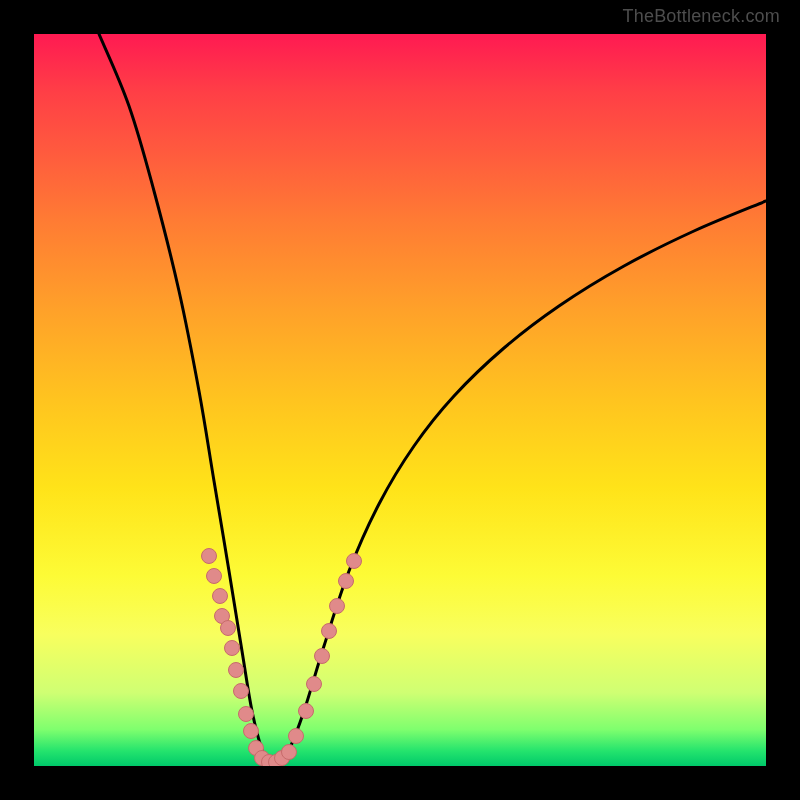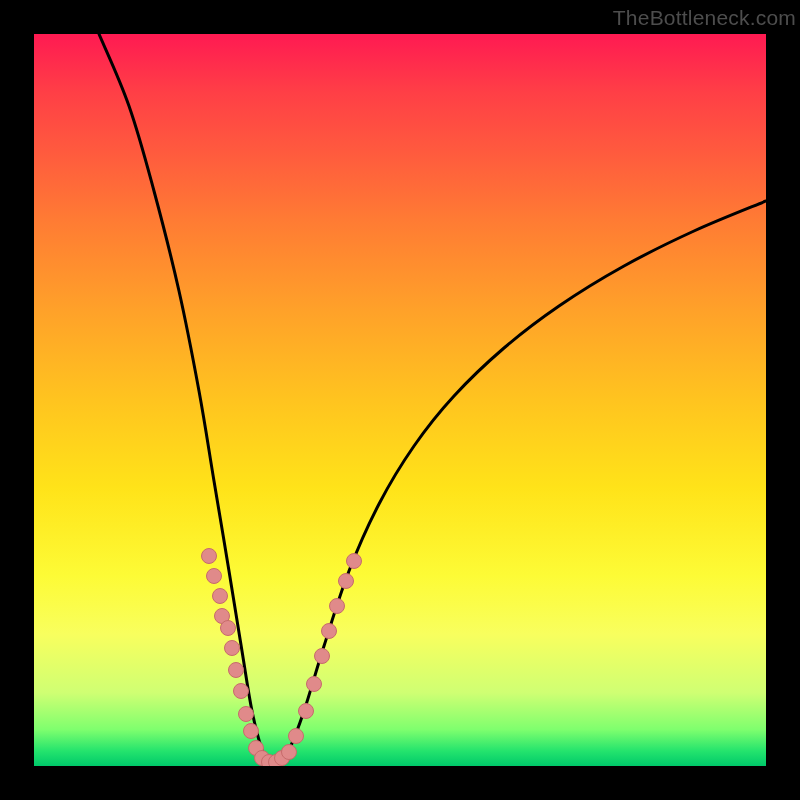--- a/index.html
+++ b/index.html
@@ -15,23 +15,23 @@
     position: absolute;
     left: 0;
     top: 0;
     width: 800px;
     height: 800px;
     background: #000;
   }
   .watermark {
     position: absolute;
     top: 6px;
-    right: 4px;
+    right: 20px;
     color: #4d4d4d;
-    font-size: 21px;
+    font-size: 18px;
     font-weight: 500;
     letter-spacing: 0.2px;
     z-index: 30;
   }
   .plot-area {
     position: absolute;
     left: 34px;
     top: 34px;
     width: 732px;
     height: 732px;

